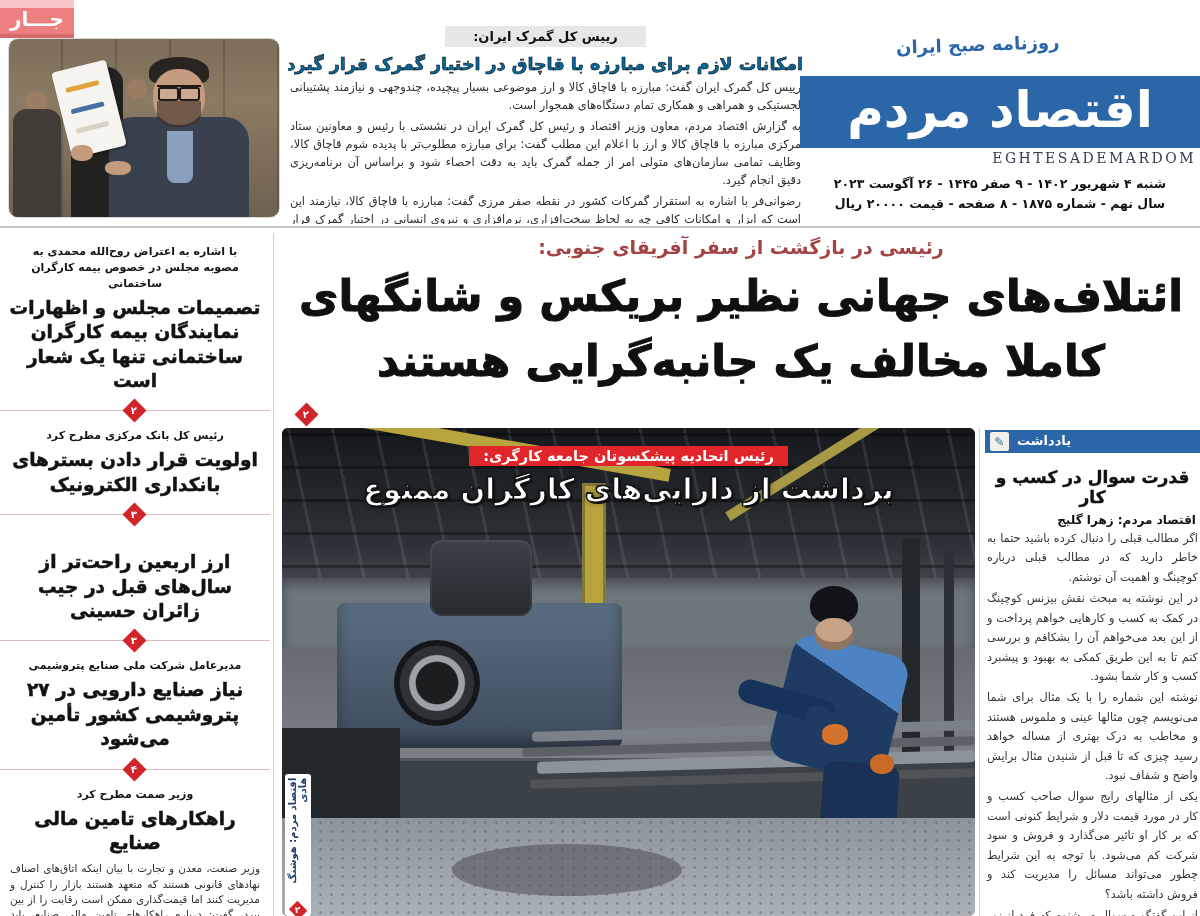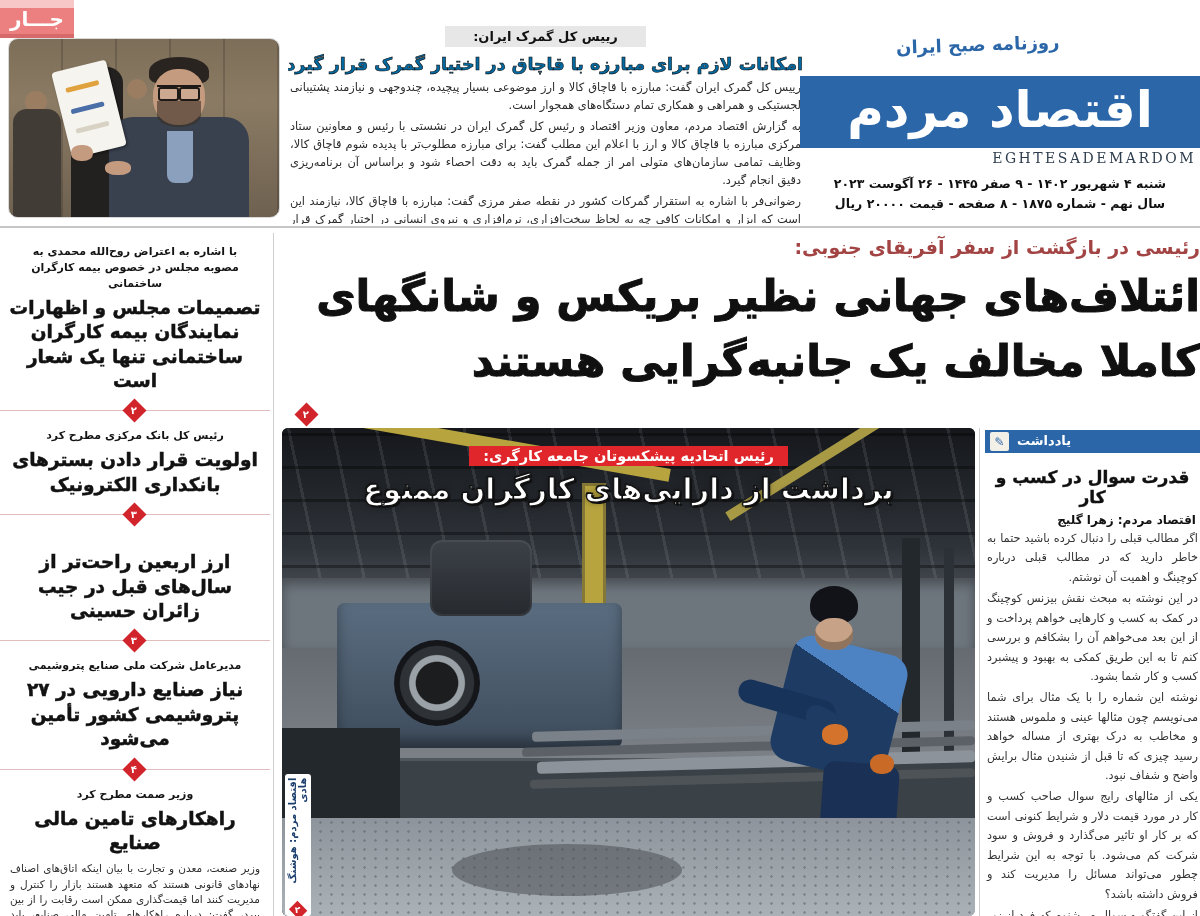--- a/index.html
+++ b/index.html
@@ -68,21 +68,21 @@
 
   
   .left-col{position:absolute;left:0;top:234px;width:270px;height:682px;text-align:center;}
   .left-col .kicker{font-size:11px;font-weight:bold;line-height:1.45;margin:10px 14px 0;color:#141414;}
   .left-col .item2 .kicker,.left-col .item4 .kicker,.left-col .item5 .kicker{margin-top:8px;}
   .left-col h4{font-size:18.5px;line-height:1.32;margin:4px 8px 0;color:#121212;
                -webkit-text-stroke:.5px #121212;font-weight:bold;}
   .left-col .body{font-size:10.5px;line-height:1.45;text-align:justify;margin:6px 10px 0;color:#2e2e2e;}
 
   
-  .lead-block{position:absolute;left:282px;top:236px;width:918px;}
+  .lead-block{position:absolute;left:282px;top:236px;width:918px;text-align:center;}
   .lead-kicker{font-size:19px;font-weight:bold;color:#a34444;}
   .lead-block h1{margin:6px 0 0;font-size:43px;line-height:1.5;color:#101010;font-weight:bold;
                  -webkit-text-stroke:1px #101010;letter-spacing:-.5px;}
   .lead-ref{position:absolute;left:298px;top:406px;}
 
   
   .photo{position:absolute;left:282px;top:428px;width:693px;height:488px;border-radius:6px;overflow:hidden;
          background:linear-gradient(180deg,#3a3f45,#9aa0a6);}
   .ph-ceiling{position:absolute;left:0;top:0;width:100%;height:170px;
       background:linear-gradient(180deg,#15171b,#2e3339 70%,#4a4f55),

